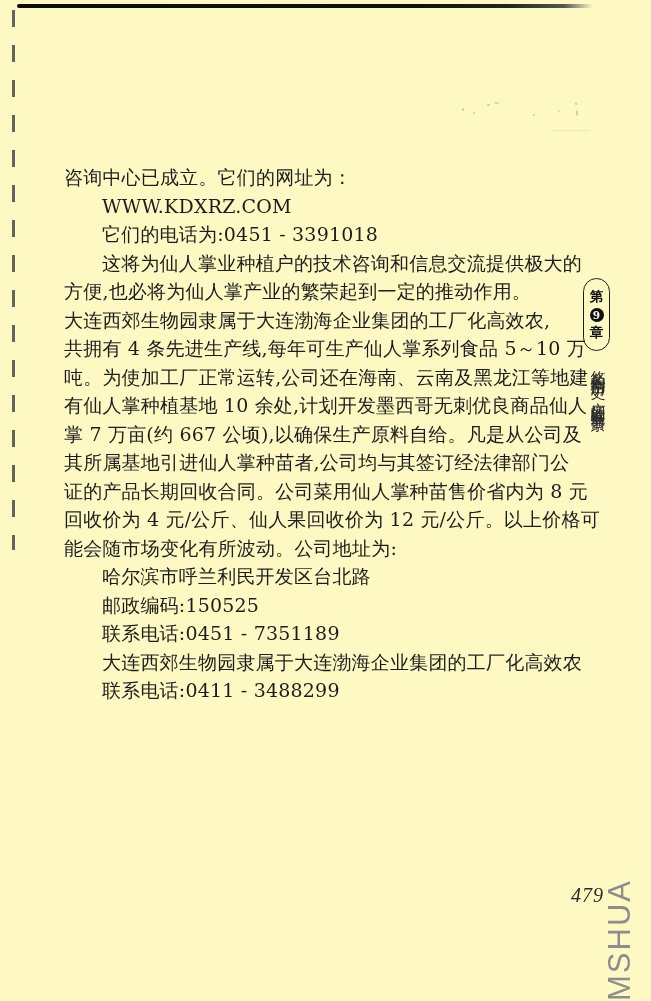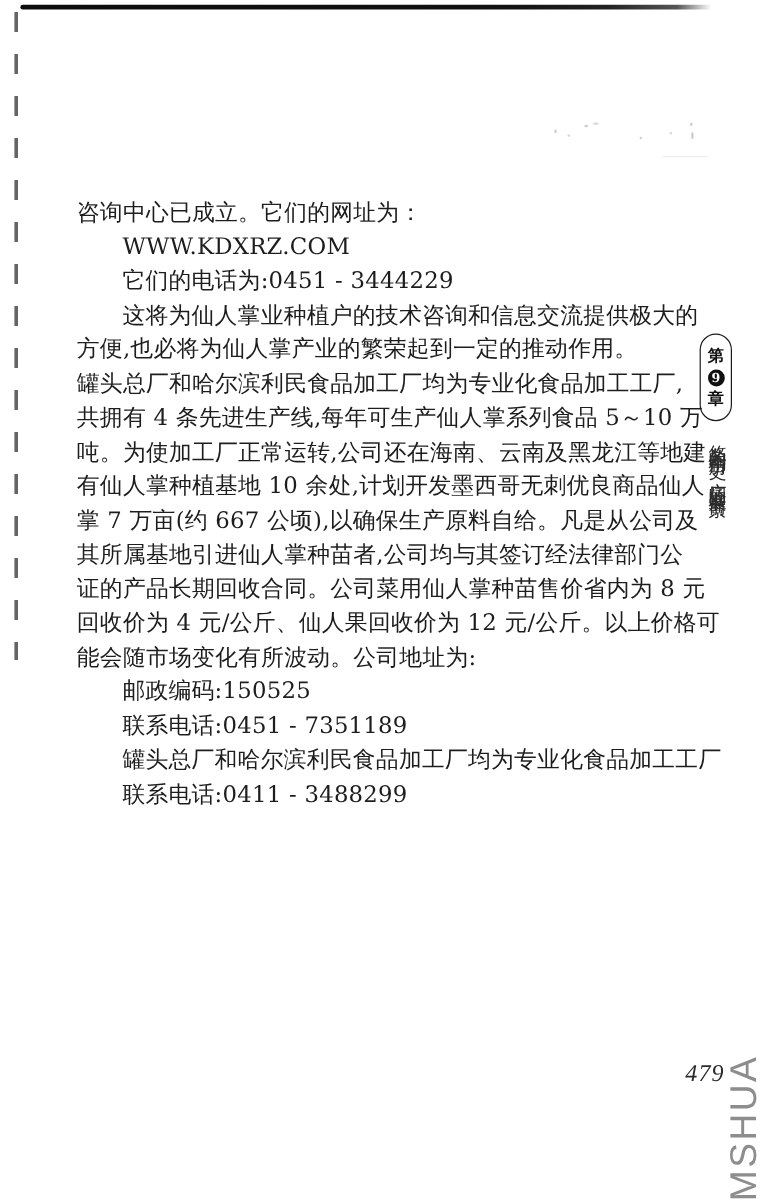--- a/index.html
+++ b/index.html
@@ -1,20 +1,20 @@
 <!DOCTYPE html>
 <html><head>
 <meta charset="utf-8">
 <style>
   html,body { margin:0; padding:0; background:#e8e8e8; }
   .page {
     position:relative;
     width:651px; height:1001px;
     margin:0 auto;
-    background:#ffffff;
+    background:#fef9c3;
     overflow:hidden;
     font-family:"DejaVu Serif","Liberation Serif",serif;
   }
 
   
   .top-rule {
     position:absolute; left:17px; top:4px; width:576px; height:3.5px;
     background:linear-gradient(to right,#0c0c0c 0%,#111 70%,#222 85%,#555 95%,rgba(0,0,0,0) 100%);
     border-radius:2px;
   }
@@ -103,35 +103,36 @@
       <span class="n6"></span>
     <span class="n7"></span>
       <span class="n8"></span>
       <span class="n9"></span>
   </div>
 
   <div class="body-text">
 
   <div class="line">咨询中心已成立。它们的网址为：</div>
       <div class="line indent">WWW.KDXRZ.COM</div>
-      <div class="line indent">它们的电话为:0451 - 3444229</div>
+      <div class="line indent">它们的电话为:0451 - 3391018</div>
       <div class="line indent">这将为仙人掌业种植户的技术咨询和信息交流提供极大的</div>
       <div class="line">方便,也必将为仙人掌产业的繁荣起到一定的推动作用。</div>
-      <div class="line">罐头总厂和哈尔滨利民食品加工厂均为专业化食品加工工厂,</div>
+      <div class="line">大连西郊生物园隶属于大连渤海企业集团的工厂化高效农,</div>
       <div class="line">共拥有 4 条先进生产线,每年可生产仙人掌系列食品 5～10 万</div>
       <div class="line">吨。为使加工厂正常运转,公司还在海南、云南及黑龙江等地建</div>
       <div class="line">有仙人掌种植基地 10 余处,计划开发墨西哥无刺优良商品仙人</div>
       <div class="line">掌 7 万亩(约 667 公顷),以确保生产原料自给。凡是从公司及</div>
       <div class="line">其所属基地引进仙人掌种苗者,公司均与其签订经法律部门公</div>
       <div class="line">证的产品长期回收合同。公司菜用仙人掌种苗售价省内为 8 元</div>
       <div class="line">回收价为 4 元/公斤、仙人果回收价为 12 元/公斤。以上价格可</div>
       <div class="line">能会随市场变化有所波动。公司地址为:</div>
+      <div class="line indent">哈尔滨市呼兰利民开发区台北路</div>
       <div class="line indent">邮政编码:150525</div>
       <div class="line indent">联系电话:0451 - 7351189</div>
-      <div class="line indent">罐头总厂和哈尔滨利民食品加工厂均为专业化食品加工工厂</div>
+      <div class="line indent">大连西郊生物园隶属于大连渤海企业集团的工厂化高效农</div>
       <div class="line indent">联系电话:0411 - 3488299</div>
     </div>
 
   <div class="chapter-badge">
     <span>第</span>
     <span class="num-circle">9</span>
     <span>章</span>
   </div>
 
   <div class="side-title">

